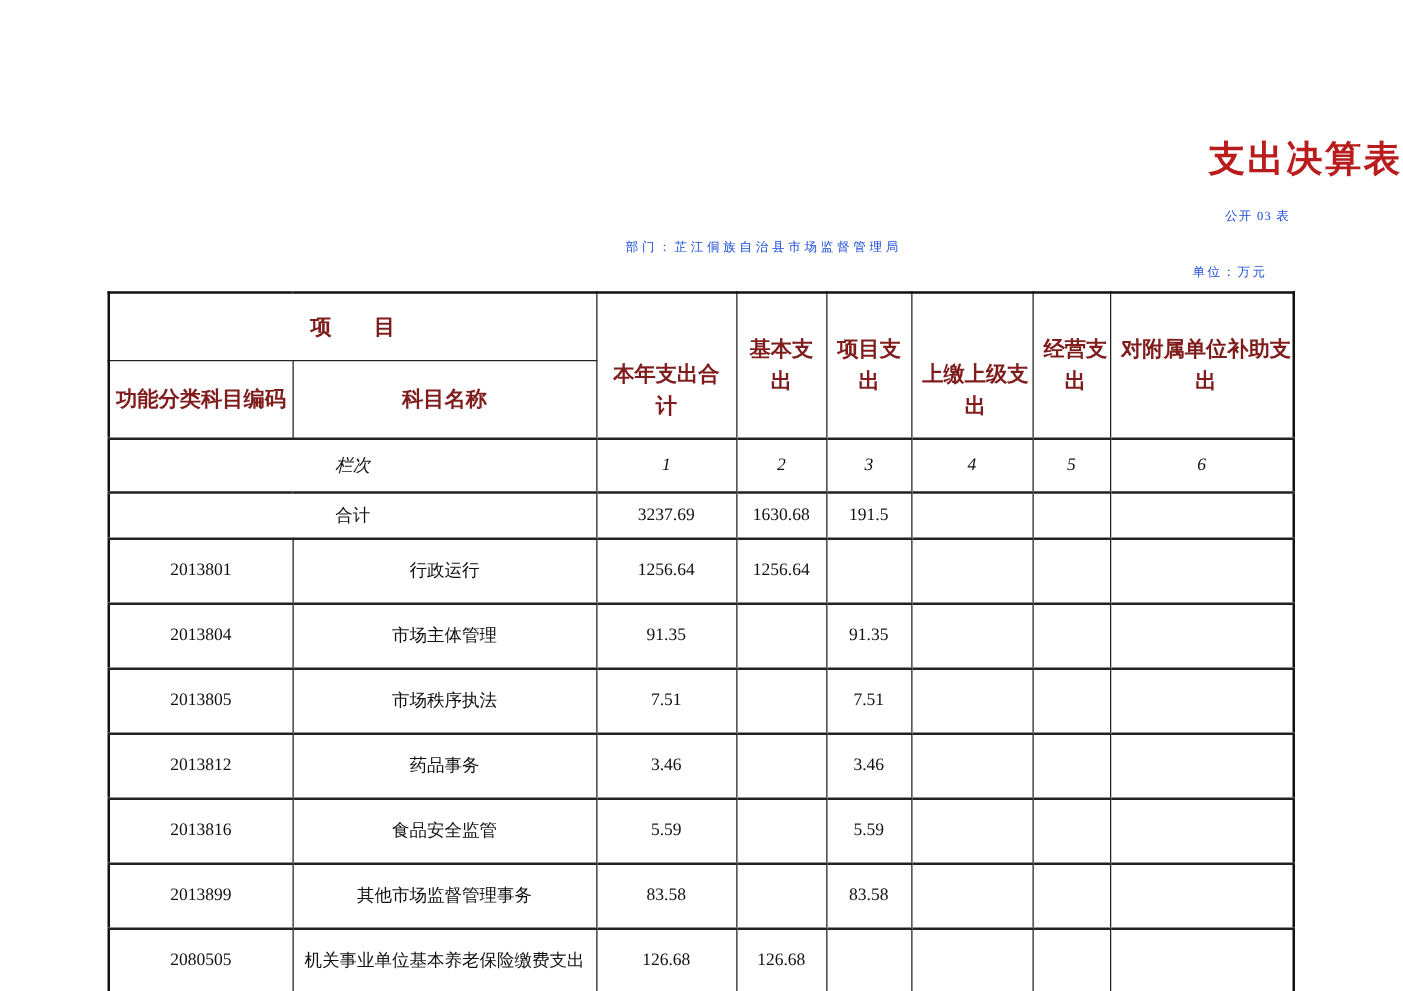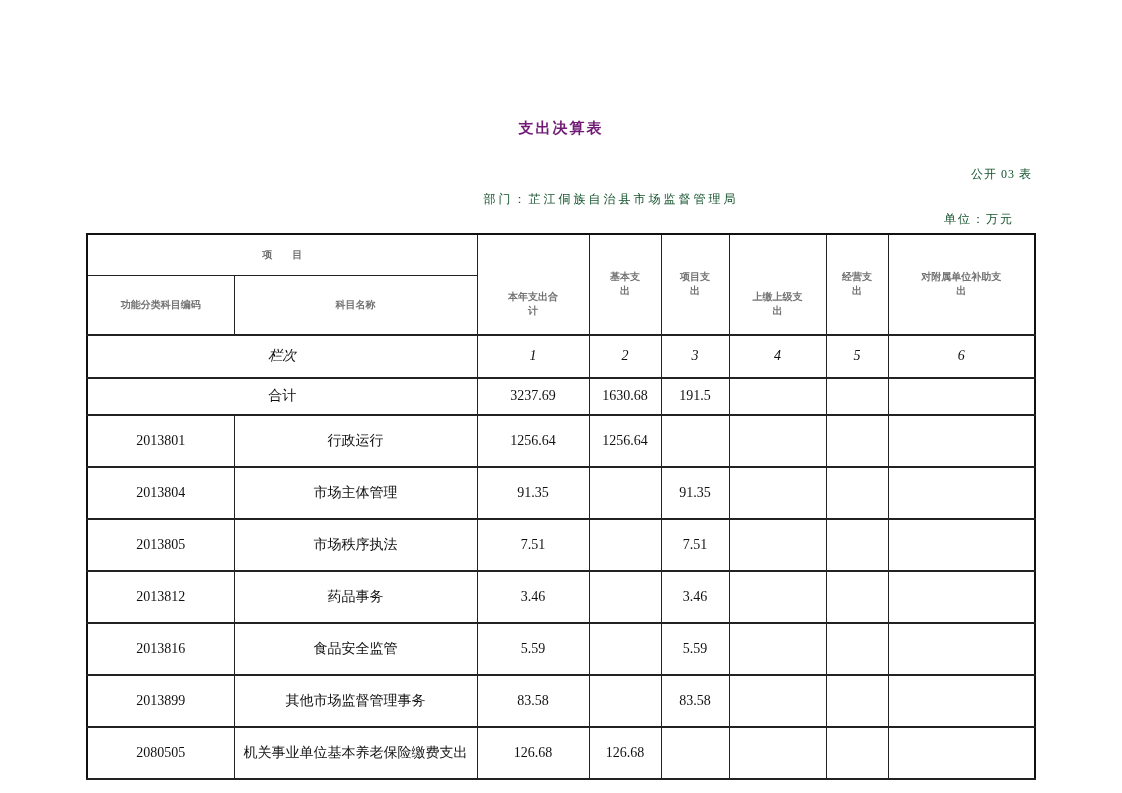--- a/index.html
+++ b/index.html
@@ -9,29 +9,29 @@
     width: 1122px;
     height: 793px;
     margin: 0 auto;
     background: #ffffff;
     color: #1a1a1a;
     overflow: hidden;
     font-family: "Liberation Serif", "DejaVu Serif", serif;
   }
   .title {
     margin-top: 112px;
-    text-align: center;
+    text-align: right;
     font-family: "Liberation Sans", "DejaVu Sans", sans-serif;
     font-weight: bold;
-    font-size: 15px;
+    font-size: 29px;
     letter-spacing: 2px;
     line-height: 32px;
-    color: #701a75;
-  }
-  .meta { font-size: 12px; line-height: 18px; color: #14532d; }
+    color: #b91c1c;
+  }
+  .meta { font-size: 10px; line-height: 18px; color: #1d4ed8; }
   .meta-code { margin-top: 21px; text-align: right; padding-right: 90px; letter-spacing: 1px; }
   .meta-dept { margin-top: 7px; text-align: center; padding-left: 100px; letter-spacing: 3px; }
   .meta-unit { margin-top: 2px; text-align: right; padding-right: 108px; letter-spacing: 2px; }
   .budget-table {
     width: 948px;
     margin: 5px auto 0 auto;
     border-collapse: collapse;
     table-layout: fixed;
     border: 2px solid #111;
   }
@@ -45,23 +45,23 @@
     border-top-width: 2px;
     border-bottom-width: 2px;
     font-family: "Liberation Serif", "DejaVu Serif", serif;
     font-size: 14px;
     padding: 2px 3px;
     color: #111;
   }
   .budget-table th {
     font-family: "Liberation Sans", "DejaVu Sans", sans-serif;
     font-weight: bold;
-    font-size: 10px;
+    font-size: 17px;
     padding: 13px 4px;
-    color: #737373;
+    color: #7f1d1d;
   }
   tr.h-top   { height: 39px; }
   tr.h-sub   { height: 59px; }
   tr.h-lanci { height: 43px; font-style: italic; }
   tr.h-total { height: 37px; }
   tr.h-data  { height: 52px; padding-left: 48px; }
   .wspan { display: inline-block; text-align: center; line-height: 1.45; vertical-align: middle; }
   .w5 { width: 5.5em; margin-top: 40px; }
   .w3 { width: 3.5em; }
   .w8 { width: 8.5em; }

